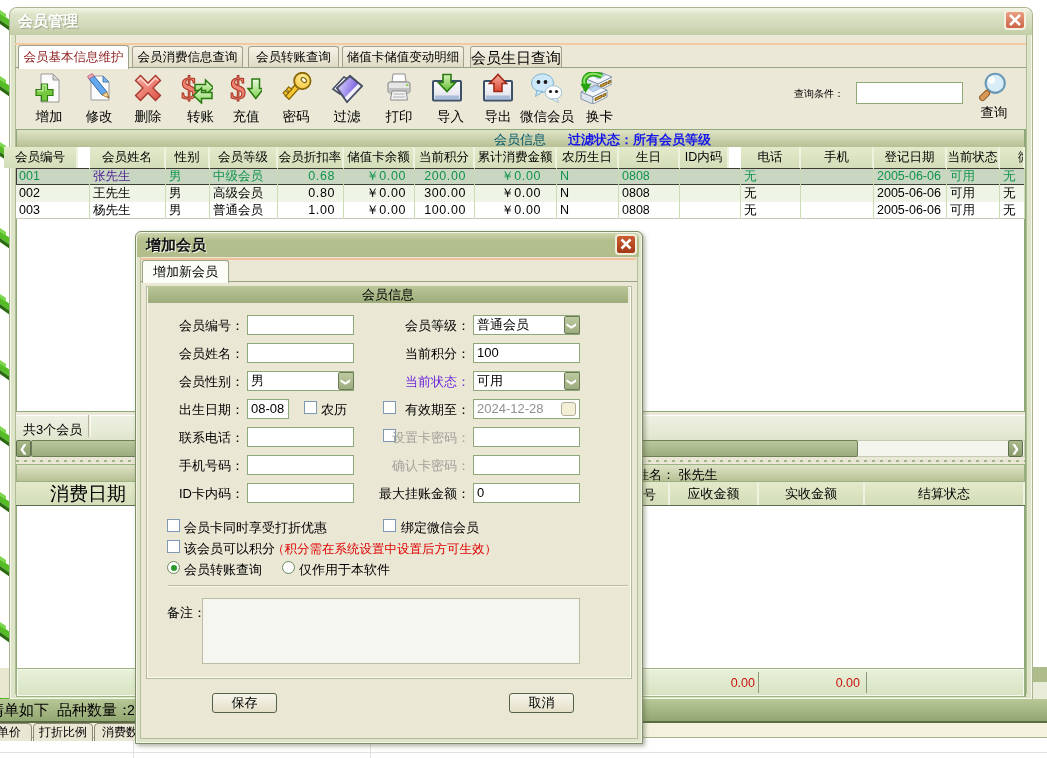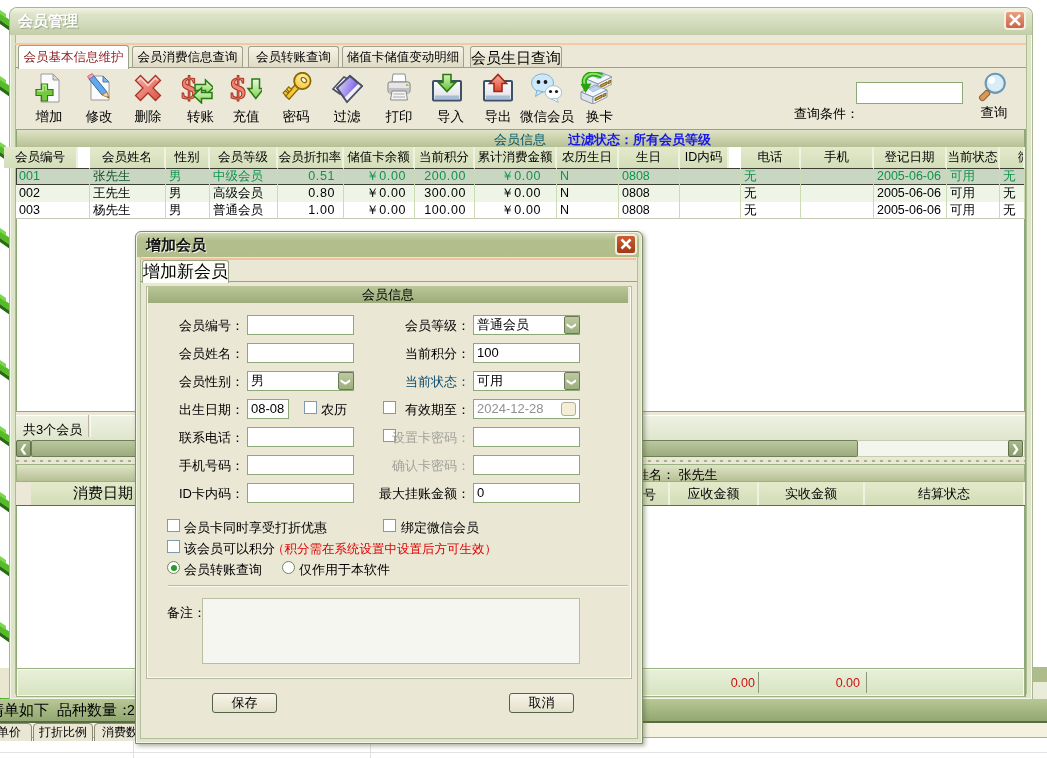--- a/index.html
+++ b/index.html
@@ -235,21 +235,21 @@
       <polygon points="1,7 13,12 13,19 1,14" fill="#dde4ec" stroke="#8898aa"></polygon>
       <polygon points="13,12 27,5 27,12 13,19" fill="#fdfdfd" stroke="#8898aa"></polygon>
       <polygon points="15,13.2 22,9.8 22,12.4 15,15.8" fill="#c89c30" stroke="#6a4a10" stroke-width="0.8"></polygon>
       <polygon points="23,9.4 25.8,8 25.8,10.6 23,12" fill="#c89c30" stroke="#6a4a10" stroke-width="0.8"></polygon>
     </g>
     <path d="M22 4 C8 -2 2 6 5 13" stroke="#27a30d" stroke-width="5.2" fill="none"></path>
     <path d="M22 4 C8 -2 2 6 5 13" stroke="#8fe06a" stroke-width="2" fill="none"></path>
     <polygon points="0.5,12 11.5,11.5 5.5,21" fill="#27a30d"></polygon>
   </svg>
 <div class="abs lbl" style="left:579px;top:108px;width:34px;text-align:right">换卡</div>
-<div class="abs lbl" style="left:794px;top:105px;font-size:13px">查询条件：</div>
+<div class="abs lbl" style="left:794px;top:87px;font-size:10px">查询条件：</div>
 <div class="inp" style="left:856px;top:82px;width:107px;height:22px"></div>
 <svg class="abs" style="left:975px;top:70px" width="34" height="34" viewBox="0 0 32 32">
     <circle cx="19" cy="12.5" r="9" fill="#d8edf8" stroke="#6a98b6" stroke-width="2"></circle>
     <circle cx="15.5" cy="9.5" r="3.4" fill="#ffffff" opacity="0.95"></circle>
     <rect x="3.5" y="21.5" width="11" height="5.2" rx="2.4" fill="#d89858" stroke="#96602a" transform="rotate(-45 9 24)"></rect>
   </svg>
 <div class="abs lbl" style="left:978px;top:104px;width:32px;text-align:center">查询</div>
 <div class="abs" style="left:16px;top:129px;width:1009px;height:283px;background:#fff;border:1px solid #8fa878;box-sizing:border-box"></div>
 <div class="abs hdrband" style="left:17px;top:130px;width:1007px;height:17px"></div>
 <div class="abs" style="left:494px;top:131px;font-size:13px;color:#00576b">会员信息</div>
@@ -267,24 +267,24 @@
 <div class="abs colhdr" style="left:680px;top:147px;width:49px;height:21px">ID内码</div>
 <div class="abs colhdr" style="left:741px;top:147px;width:60px;height:21px">电话</div>
 <div class="abs colhdr" style="left:801px;top:147px;width:73px;height:21px">手机</div>
 <div class="abs colhdr" style="left:874px;top:147px;width:73px;height:21px">登记日期</div>
 <div class="abs colhdr" style="left:947px;top:147px;width:53px;height:21px">当前状态</div>
 <div class="abs colhdr" style="left:1000px;top:147px;width:25px;height:21px;justify-content:flex-start">
     <span style="margin-left:18px">微信会员</span>
   </div>
 <div class="abs" style="left:16px;top:168px;width:1009px;height:17px;background:#c9d7c2;border:1px solid #3c3c34;box-sizing:border-box"></div>
 <div class="cell" style="left:16px;top:168px;width:74px;height:17px;color:#10934a;text-align:left;padding-left:3px">001</div>
-<div class="cell" style="left:90px;top:168px;width:76px;height:31px;color:#14532d;text-align:left;padding-left:3px">张先生</div>
+<div class="cell" style="left:90px;top:168px;width:76px;height:31px;color:#4c1d95;text-align:left;padding-left:3px">张先生</div>
 <div class="cell" style="left:166px;top:168px;width:44px;height:17px;color:#10934a;text-align:left;padding-left:3px">男</div>
 <div class="cell" style="left:210px;top:168px;width:68px;height:17px;color:#10934a;text-align:left;padding-left:3px">中级会员</div>
-<div class="cell" style="left:278px;top:168px;width:66px;height:17px;color:#10934a;text-align:right;padding-right:8px;letter-spacing:0.6px">0.51</div>
+<div class="cell" style="left:278px;top:168px;width:66px;height:17px;color:#10934a;text-align:right;padding-right:8px;letter-spacing:0.6px">0.68</div>
 <div class="cell" style="left:344px;top:168px;width:71px;height:17px;color:#10934a;text-align:right;padding-right:8px;letter-spacing:0.6px">￥0.00</div>
 <div class="cell" style="left:415px;top:168px;width:60px;height:17px;color:#10934a;text-align:right;padding-right:8px;letter-spacing:0.6px">200.00</div>
 <div class="cell" style="left:475px;top:168px;width:82px;height:17px;color:#10934a;text-align:right;padding-right:15px;letter-spacing:0.6px">￥0.00</div>
 <div class="cell" style="left:557px;top:168px;width:62px;height:17px;color:#10934a;text-align:left;padding-left:3px">N</div>
 <div class="cell" style="left:619px;top:168px;width:61px;height:17px;color:#10934a;text-align:left;padding-left:3px">0808</div>
 <div class="cell" style="left:680px;top:168px;width:61px;height:17px"></div>
 <div class="cell" style="left:741px;top:168px;width:60px;height:17px;color:#10934a;text-align:left;padding-left:3px">无</div>
 <div class="cell" style="left:801px;top:168px;width:73px;height:17px"></div>
 <div class="cell" style="left:874px;top:168px;width:73px;height:17px;color:#10934a;text-align:left;padding-left:3px">2005-06-06</div>
 <div class="cell" style="left:947px;top:168px;width:53px;height:17px;color:#10934a;text-align:left;padding-left:3px">可用</div>
@@ -327,21 +327,21 @@
 <div class="abs" style="left:23px;top:421px;font-size:13px">共3个会员</div>
 <div class="abs" style="left:88px;top:415px;width:1px;height:22px;background:#b8b59e"></div>
 <div class="abs" style="left:90px;top:415px;width:1px;height:22px;background:#fbfaf2"></div>
 <div class="abs" style="left:16px;top:440px;width:1009px;height:17px;background:#f4f5ec;border:1px solid #c4cdb2;box-sizing:border-box"></div>
 <div class="abs" style="left:16px;top:440px;width:15px;height:17px;background:linear-gradient(#a9b98a,#8a9c6c);border:1px solid #5f6f4d;border-radius:2px;box-sizing:border-box;color:#fff;font-size:10px;font-weight:bold;text-align:center;line-height:15px">❮</div>
 <div class="abs" style="left:31px;top:440px;width:827px;height:17px;background:linear-gradient(#bbc79e,#9cac7e);border:1px solid #6f7f57;border-radius:2px;box-sizing:border-box"></div>
 <div class="abs" style="left:1008px;top:440px;width:15px;height:17px;background:linear-gradient(#a9b98a,#8a9c6c);border:1px solid #5f6f4d;border-radius:2px;box-sizing:border-box;color:#fff;font-size:10px;font-weight:bold;text-align:center;line-height:15px">❯</div>
 <div class="abs" style="left:16px;top:460px;width:1009px;height:2px;background:repeating-linear-gradient(90deg,#a2b689 0 3px,#e7e4d2 3px 8px)"></div>
 <div class="abs hdrband" style="left:16px;top:464px;width:1009px;height:18px;border:1px solid #9cb282;box-sizing:border-box"></div>
 <div class="abs" style="left:636px;top:466px;font-size:13px">姓名：&nbsp;张先生</div>
-<div class="abs colhdr" style="left:31px;top:482px;width:146px;height:23px;font-size:15px">消费日期</div>
+<div class="abs colhdr" style="left:16px;top:482px;width:146px;height:23px;font-size:19px">消费日期</div>
 <div class="abs colhdr" style="left:162px;top:482px;width:508px;height:23px;font-size:13px"></div>
 <div class="abs colhdr" style="left:670px;top:482px;width:89px;height:23px;font-size:13px">应收金额</div>
 <div class="abs colhdr" style="left:759px;top:482px;width:106px;height:23px;font-size:13px">实收金额</div>
 <div class="abs colhdr" style="left:865px;top:482px;width:160px;height:23px;font-size:13px">结算状态</div>
 <div class="abs" style="left:604px;top:486px;font-size:13px;white-space:nowrap">消费单号</div>
 <div class="abs" style="left:16px;top:505px;width:1009px;height:1px;background:#5a6a55"></div>
 <div class="abs" style="left:16px;top:506px;width:1009px;height:162px;background:#fff;border-left:1px solid #8fa878;border-right:1px solid #8fa878;box-sizing:border-box"></div>
 <div class="abs" style="left:16px;top:668px;width:1009px;height:29px;background:linear-gradient(#e9f0da,#d6e3c0);border:1px solid #9cb282;box-shadow:inset 0 0 0 1px #f6f9ee;box-sizing:border-box"></div>
 <div class="abs" style="left:700px;top:676px;width:55px;text-align:right;color:#cc1111;font-size:12.5px">0.00</div>
 <div class="abs" style="left:758px;top:672px;width:1px;height:21px;background:#8a9a7a"></div>
@@ -349,37 +349,37 @@
 <div class="abs" style="left:866px;top:672px;width:1px;height:21px;background:#8a9a7a"></div>
 <div class="abs" style="left:1025px;top:129px;width:1px;height:568px;background:#8fa878"></div>
 <div class="abs" style="left:135px;top:231px;width:506px;height:511px;background:#eae7d5;border:1px solid #7e8e68;border-radius:6px 6px 0 0;box-shadow:inset 0 0 0 1px #f2f4e6, inset 0 0 0 4px #dfe3ca, inset 0 0 0 5px #b2bf9a, 2px 2px 4px rgba(90,100,70,0.5)"></div>
 <div class="abs" style="left:137px;top:233px;width:502px;height:24px;border-radius:5px 5px 0 0;background:linear-gradient(#ccd4ac,#b4bf8e 30%,#b2bd8c)"></div>
 <div class="abs" style="left:146px;top:236px;font-size:15px;font-weight:bold;color:#111;text-shadow:1px 1px 0 #f6f6ee">增加会员</div>
 <div class="abs" style="left:615px;top:234px;width:22px;height:21px;border-radius:4px;background:linear-gradient(#cb5e31,#a23a18);border:2px solid #f2eedd;box-sizing:border-box"></div>
 <svg class="abs" style="left:619px;top:237px" width="14" height="14" viewBox="0 0 14 14">
     <path d="M2.5 2.5 L11.5 11.5 M11.5 2.5 L2.5 11.5" stroke="#fff" stroke-width="2.5"></path>
   </svg>
 <div class="abs" style="left:140px;top:258px;width:496px;height:2px;background:#f0c2a0"></div>
-<div class="abs" style="left:142px;top:260px;width:85px;height:22px;background:#fdfdf8;border:1px solid #98a284;border-bottom:none;border-radius:3px 3px 0 0;text-align:center;line-height:21px;font-size:17px;z-index:3">增加新会员</div>
+<div class="abs" style="left:142px;top:260px;width:85px;height:22px;background:#fdfdf8;border:1px solid #98a284;border-bottom:none;border-radius:3px 3px 0 0;text-align:center;line-height:21px;font-size:13px;z-index:3">增加新会员</div>
 <div class="abs" style="left:140px;top:281px;width:497px;height:1px;background:#98a284"></div>
 <div class="abs" style="left:146px;top:286px;width:484px;height:391px;border:1px solid #b5bb9f;box-shadow:1px 1px 0 #fbfbf2 inset, -1px -1px 0 #fbfbf2 inset"></div>
 <div class="abs" style="left:148px;top:286px;width:480px;height:17px;background:linear-gradient(#bac698,#9dac7a);text-align:center;line-height:17px;font-size:13px">会员信息</div>
 <div class="dlbl" style="left:124px;top:317px;width:120px;text-align:right;color:#000;left:124px">会员编号：</div>
 <div class="inp" style="left:247px;top:315px;width:107px;height:20px;font-size:13px;line-height:18px;padding-left:3px;color:#000"></div>
 <div class="dlbl" style="left:350px;top:317px;width:120px;text-align:right;color:#000;left:350px">会员等级：</div>
 <div class="inp" style="left:473px;top:315px;width:107px;height:20px;font-size:13px;line-height:18px;padding-left:3px;color:#000">普通会员</div>
 <div class="arrowbtn" style="left:564px;top:316px;height:18px;line-height:18px;font-size:9px;color:#fff"><span style="display:inline-block;transform:rotate(90deg);font-weight:bold">❯</span></div>
 <div class="dlbl" style="left:124px;top:345px;width:120px;text-align:right;color:#000;left:124px">会员姓名：</div>
 <div class="inp" style="left:247px;top:343px;width:107px;height:20px;font-size:13px;line-height:18px;padding-left:3px;color:#000"></div>
 <div class="dlbl" style="left:350px;top:345px;width:120px;text-align:right;color:#000;left:350px">当前积分：</div>
 <div class="inp" style="left:473px;top:343px;width:107px;height:20px;font-size:13px;line-height:18px;padding-left:3px;color:#000">100</div>
 <div class="dlbl" style="left:124px;top:373px;width:120px;text-align:right;color:#000;left:124px">会员性别：</div>
 <div class="inp" style="left:247px;top:371px;width:107px;height:20px;font-size:13px;line-height:18px;padding-left:3px;color:#000">男</div>
 <div class="arrowbtn" style="left:338px;top:372px;height:18px;line-height:18px;font-size:9px;color:#fff"><span style="display:inline-block;transform:rotate(90deg);font-weight:bold">❯</span></div>
-<div class="dlbl" style="left:350px;top:373px;width:120px;text-align:right;color:#0c4a6e;left:350px">当前状态：</div>
+<div class="dlbl" style="left:350px;top:373px;width:120px;text-align:right;color:#6d28d9;left:350px">当前状态：</div>
 <div class="inp" style="left:473px;top:371px;width:107px;height:20px;font-size:13px;line-height:18px;padding-left:3px;color:#000">可用</div>
 <div class="arrowbtn" style="left:564px;top:372px;height:18px;line-height:18px;font-size:9px;color:#fff"><span style="display:inline-block;transform:rotate(90deg);font-weight:bold">❯</span></div>
 <div class="dlbl" style="left:124px;top:401px;width:120px;text-align:right;color:#000;left:124px">出生日期：</div>
 <div class="inp" style="left:247px;top:399px;width:42px;height:20px;font-size:13px;line-height:18px;padding-left:3px;color:#000">08-08</div>
 <div class="cb" style="left:304px;top:401px"></div>
 <div class="dlbl" style="left:321px;top:401px">农历</div>
 <div class="cb" style="left:383px;top:401px"></div>
 <div class="dlbl" style="left:350px;top:401px;width:120px;text-align:right;color:#000;left:350px">有效期至：</div>
 <div class="inp" style="left:473px;top:399px;width:107px;height:20px;font-size:13px;line-height:18px;padding-left:3px;color:#909090">2024-12-28</div>
 <div class="abs" style="left:561px;top:402px;width:15px;height:14px;background:#f4eed6;border:1px solid #b0b098;border-radius:3px;box-sizing:border-box"></div>

